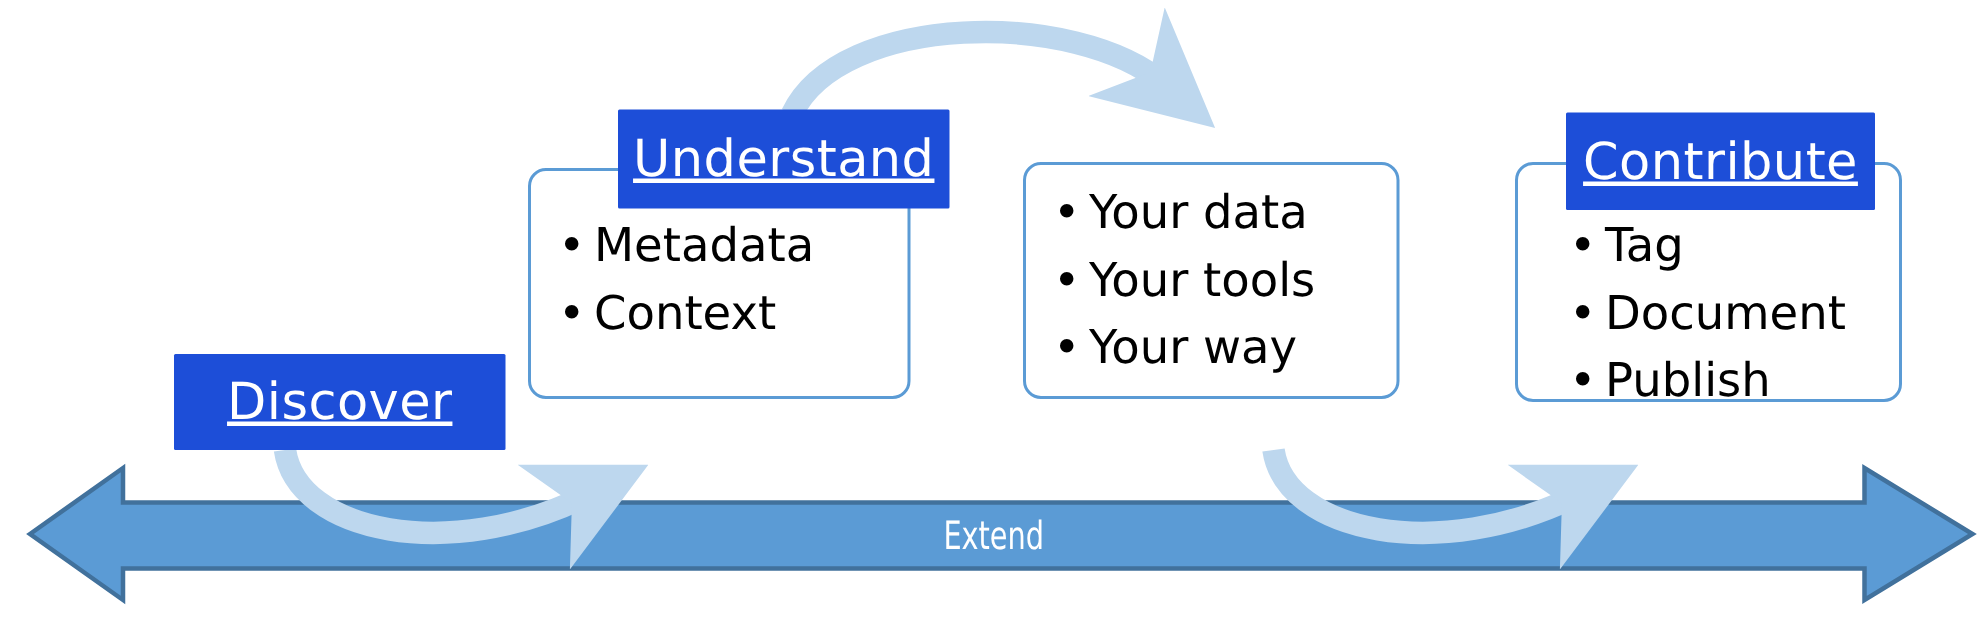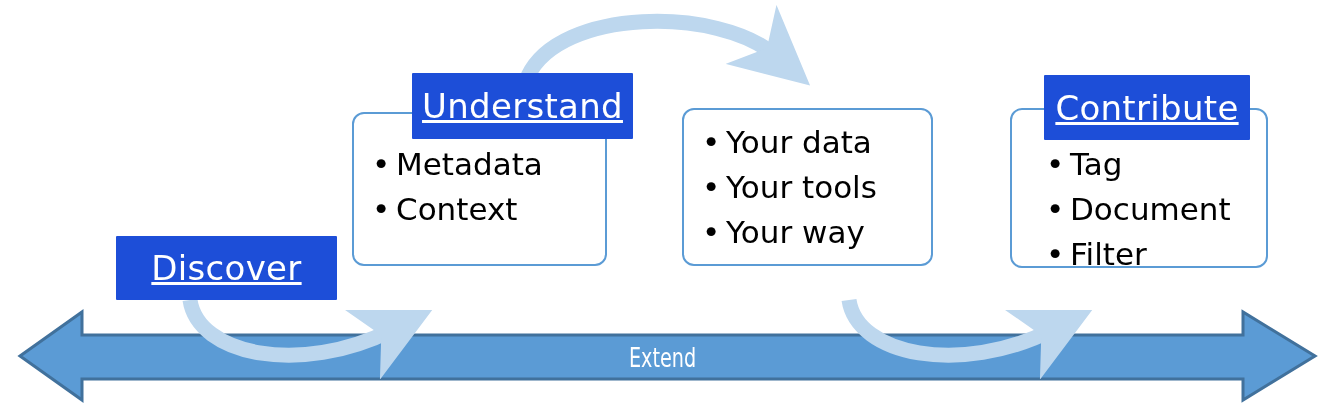--- a/index.html
+++ b/index.html
@@ -131,18 +131,18 @@
       <li>Your data</li>
       <li>Your tools</li>
       <li>Your way</li>
     </ul>
   </div>
 
   <div class="panel" style="left:1010px; top:108px; width:258px; height:160px; padding:32px 0 0 32px;">
     <ul>
       <li>Tag</li>
       <li>Document</li>
-      <li>Filter</li>
+      <li>Publish</li>
     </ul>
   </div>
   <div class="badge" style="left:1044px; top:75px; width:206px; height:65px;">Contribute</div>
 
 </div>
 
 </body></html>

